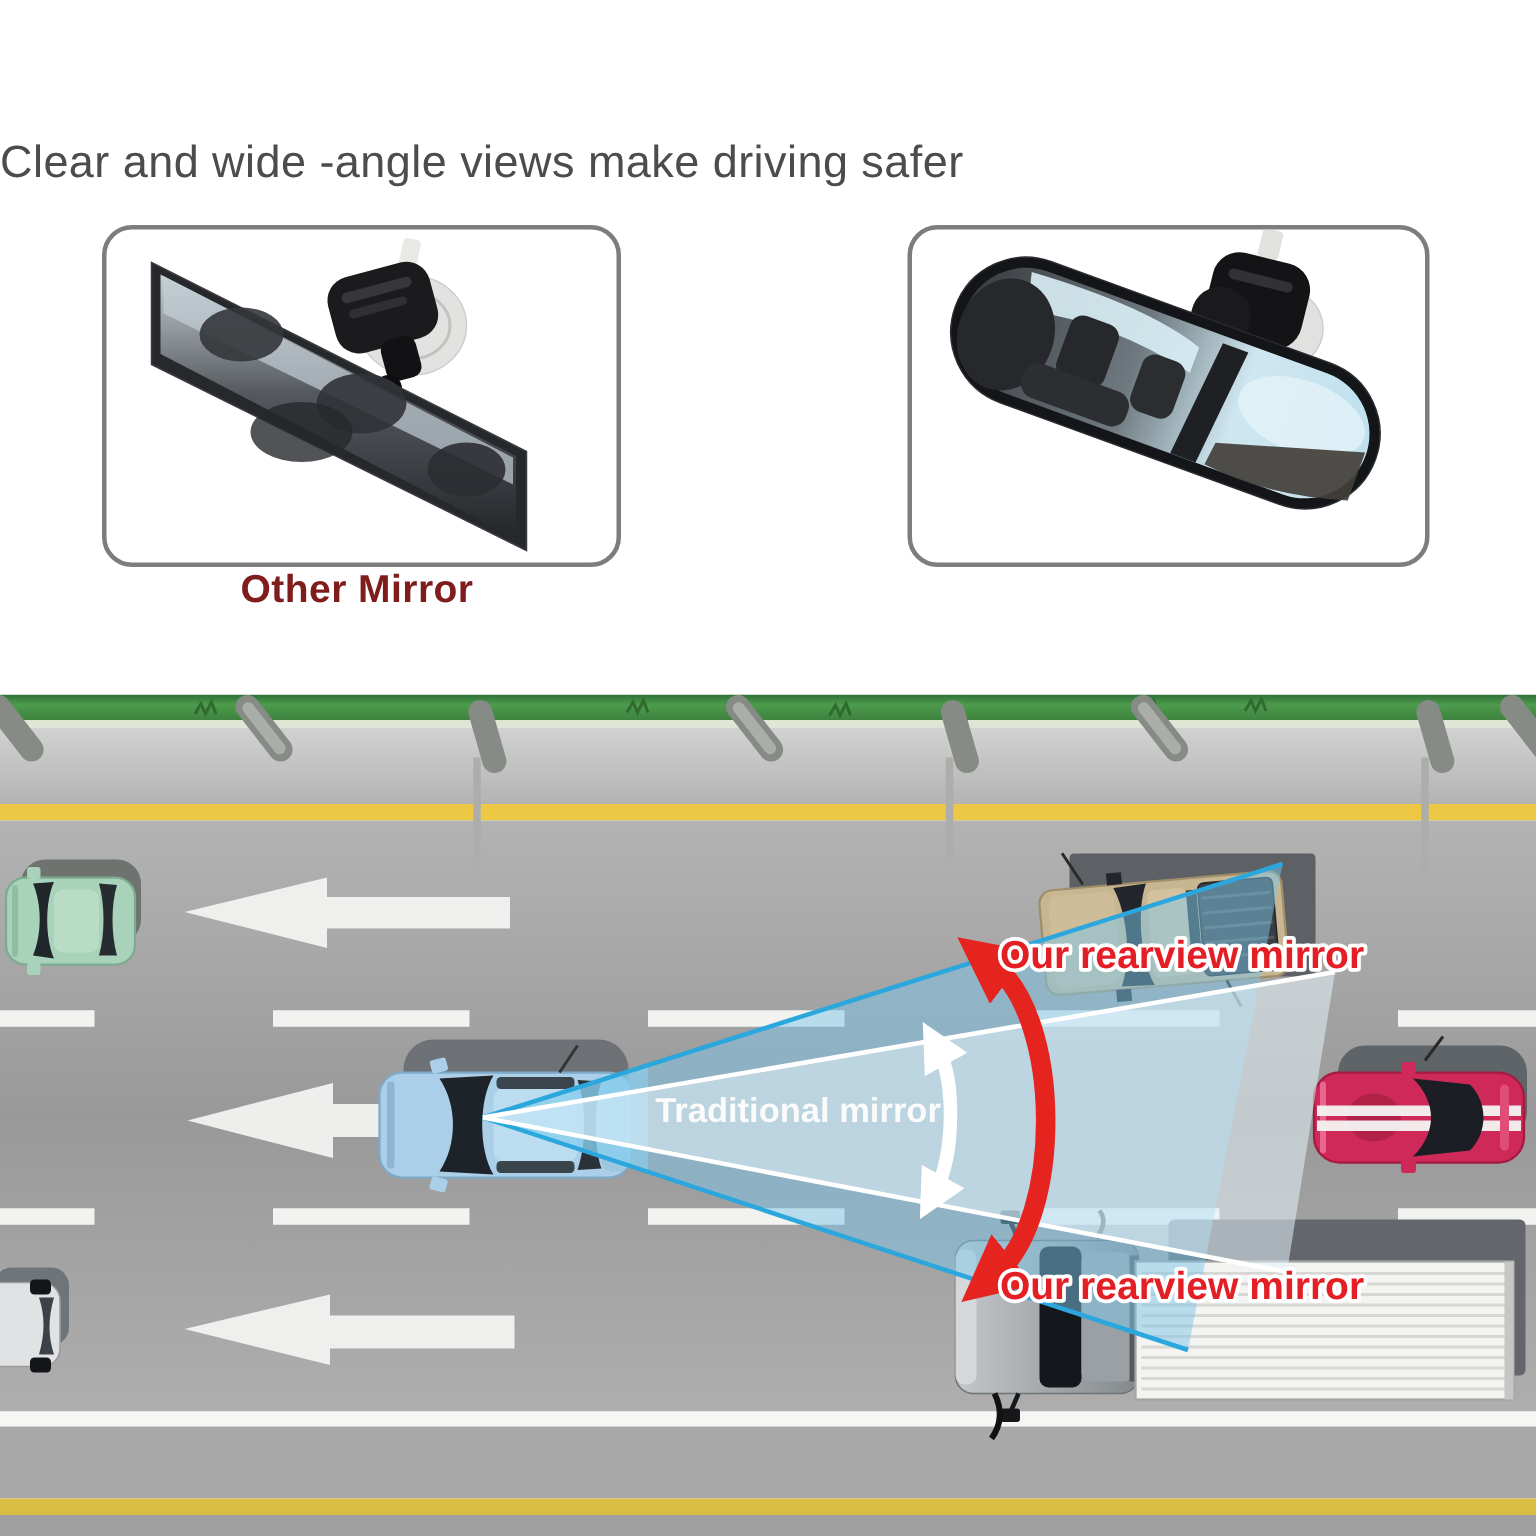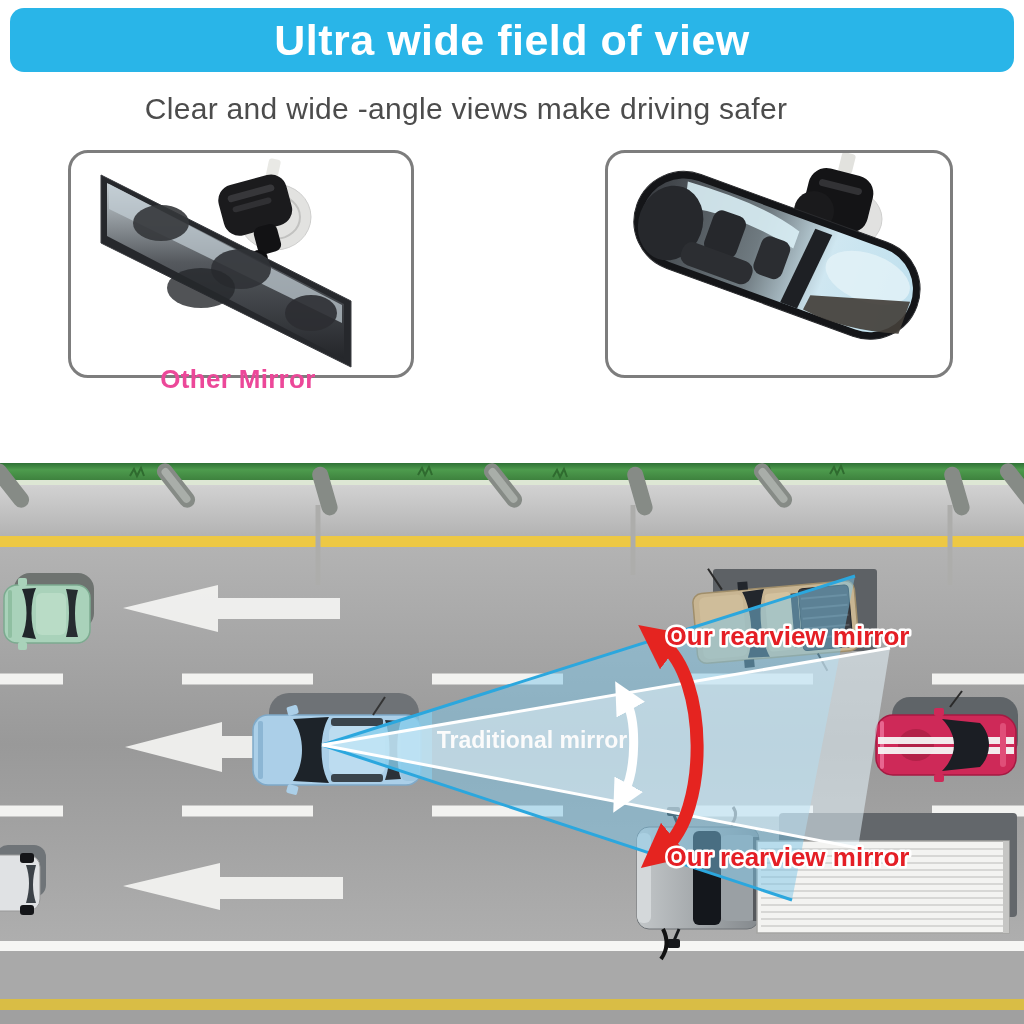--- a/index.html
+++ b/index.html
@@ -2,45 +2,42 @@
 <html><head>
 <meta charset="utf-8">
 <style>
   html,body{margin:0;padding:0;background:#ffffff;}
   .stage{position:relative;width:1024px;height:1024px;background:#ffffff;overflow:hidden;
          font-family:"Liberation Sans", sans-serif;}
   
   .banner{position:absolute;left:10px;top:8px;width:1004px;height:64px;background:#29b5e8;
           border-radius:14px;display:flex;align-items:center;justify-content:center;}
   .banner h1{margin:0;color:#ffffff;font-size:43px;font-weight:800;letter-spacing:.5px;}
-  .subtitle{position:absolute;left:0;top:92px;width:932px;text-align:center;
+  .subtitle{position:absolute;left:0;top:92px;width:932px;text-align:left;
             color:#4c4c4c;font-size:30px;font-weight:500;letter-spacing:.3px;}
   
   .card{position:absolute;top:150px;height:222px;background:#ffffff;border:3px solid #7d7d7d;
         border-radius:20px;overflow:hidden;}
   .card.other{left:68px;width:340px;}
   .card.our{left:605px;width:342px;}
-  .card-label{position:absolute;top:364px;text-align:center;color:#ec4899;
+  .card-label{position:absolute;top:377px;text-align:center;color:#7f1d1d;
               font-size:26px;font-weight:bold;letter-spacing:.3px;}
   .card-label.other{left:68px;width:340px;}
   .card-label.our{left:605px;width:342px;}
   .road-wrap{position:absolute;left:0;top:463px;width:1024px;height:612px;}
   svg{display:block;}
   .red-label{font-family:"Liberation Sans",sans-serif;font-size:26px;font-weight:800;
              fill:#e41e25;stroke:#ffffff;stroke-width:5px;paint-order:stroke;stroke-linejoin:round;}
   .white-label{font-family:"Liberation Sans",sans-serif;font-size:23px;font-weight:800;fill:#fbfbfb;}
 </style>
 </head>
 <body>
 
 <div class="stage">
 
-  <div class="banner">
-    <h1>Ultra wide field of view</h1>
-  </div>
   <div class="subtitle">Clear and wide -angle views make driving safer</div>
 
   <div class="card other">
     <svg viewBox="0 0 336 218" width="336" height="218">
       <defs>
         <linearGradient id="mirGrad1" x1="0" y1="0" x2="0" y2="1">
           <stop offset="0" stop-color="#c6cfd4"></stop>
             <stop offset="0.45" stop-color="#55595e"></stop>
           <stop offset="1" stop-color="#24262a"></stop>
         </linearGradient>

